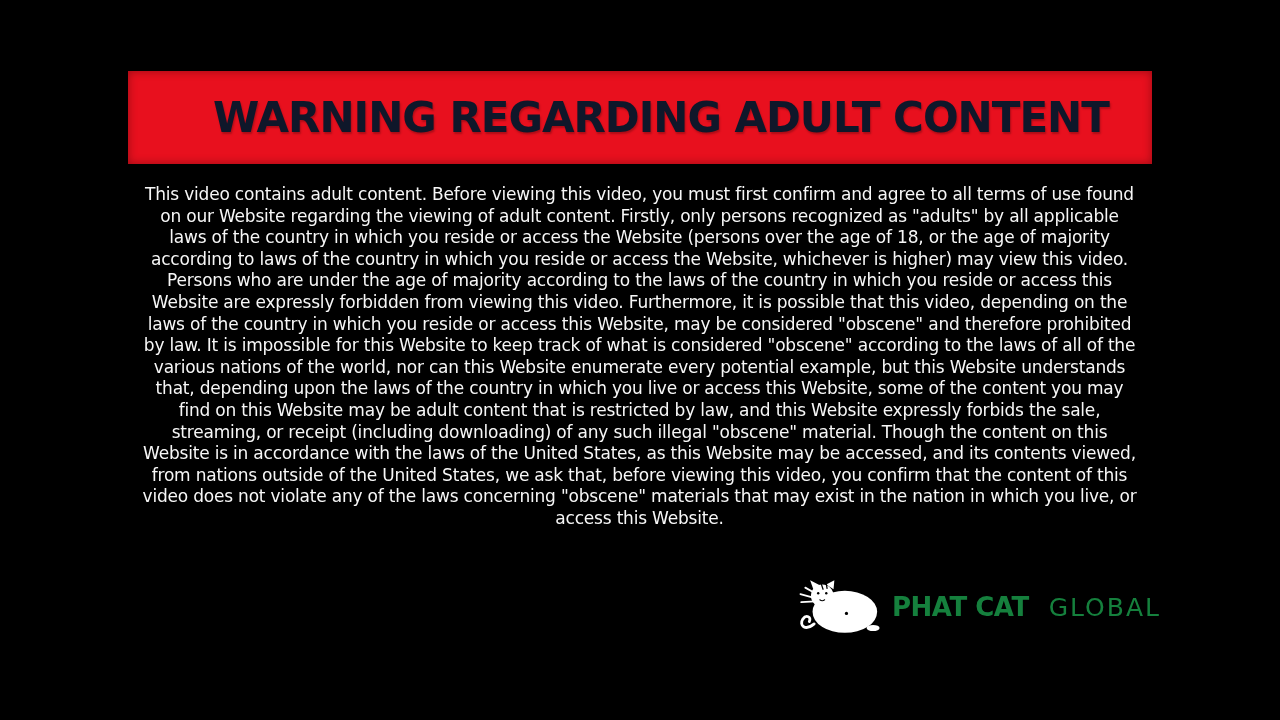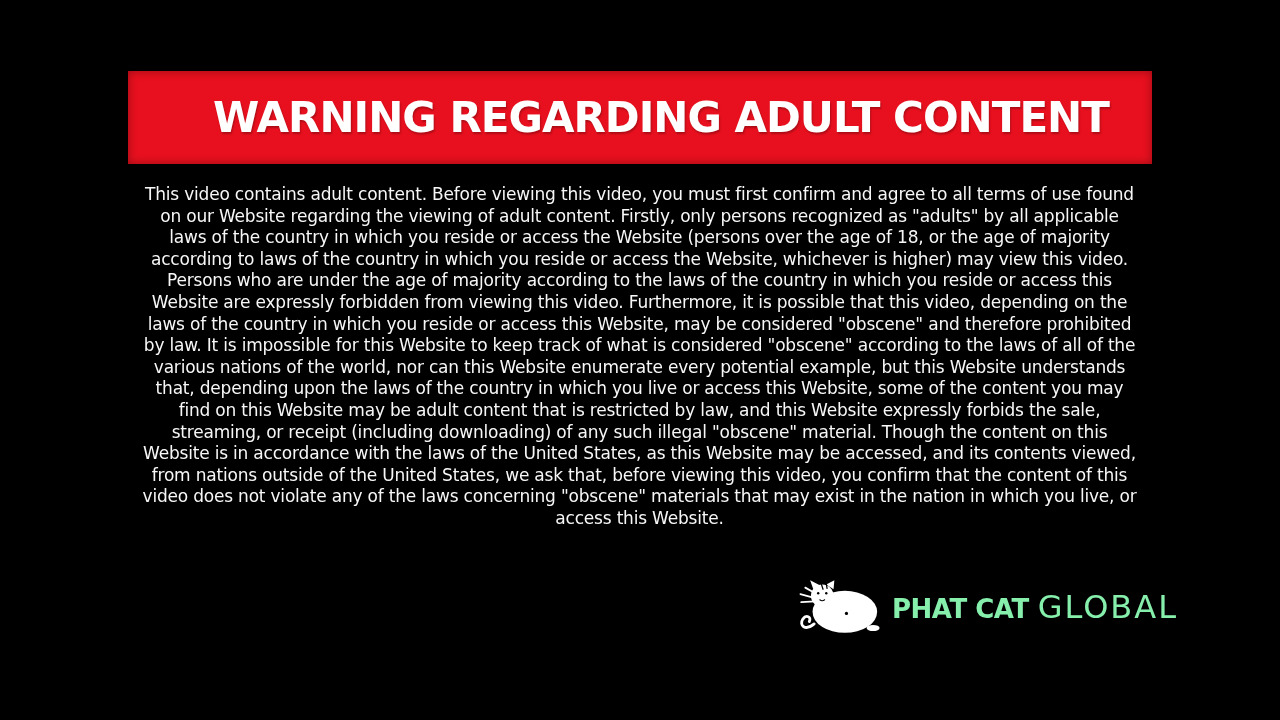--- a/index.html
+++ b/index.html
@@ -64,33 +64,33 @@
     display: flex;
     align-items: baseline;
     white-space: nowrap;
   }
   .brand-primary {
     font-size: 26px;
     font-weight: bold;
     letter-spacing: -0.5px;
   }
   .brand-secondary {
-    font-size: 32px;
+    font-size: 25px;
     font-weight: normal;
     letter-spacing: 2px;
-    margin-left: 9px;
+    margin-left: 20px;
   }
 </style>
 </head>
 <body>
 
 <div class="stage" style="background: rgb(0, 0, 0);">
 
   <div class="banner" style="background: rgb(232, 16, 30);">
-    <h1 class="banner-title" style="color: #ffffff; margin-left: 42px;">WARNING REGARDING ADULT CONTENT</h1>
+    <h1 class="banner-title" style="color: #0f172a; margin-left: 42px;">WARNING REGARDING ADULT CONTENT</h1>
   </div>
 
   <p class="warning-text" style="color: rgb(247, 247, 247);">This video contains adult content. Before viewing this video, you must first confirm and agree to all terms of use found on our Website regarding the viewing of adult content. Firstly, only persons recognized as "adults" by all applicable laws of the country in which you reside or access the Website (persons over the age of 18, or the age of majority according to laws of the country in which you reside or access the Website, whichever is higher) may view this video. Persons who are under the age of majority according to the laws of the country in which you reside or access this Website are expressly forbidden from viewing this video. Furthermore, it is possible that this video, depending on the laws of the country in which you reside or access this Website, may be considered "obscene" and therefore prohibited by law. It is impossible for this Website to keep track of what is considered "obscene" according to the laws of all of the various nations of the world, nor can this Website enumerate every potential example, but this Website understands that, depending upon the laws of the country in which you live or access this Website, some of the content you may find on this Website may be adult content that is restricted by law, and this Website expressly forbids the sale, streaming, or receipt (including downloading) of any such illegal "obscene" material. Though the content on this Website is in accordance with the laws of the United States, as this Website may be accessed, and its contents viewed, from nations outside of the United States, we ask that, before viewing this video, you confirm that the content of this video does not violate any of the laws concerning "obscene" materials that may exist in the nation in which you live, or access this Website.</p>
 
   <div class="logo">
     <span>
       <svg width="84" height="56" viewBox="0 0 104 68" aria-hidden="true">
 
         <g stroke="#ffffff" stroke-width="2.2" stroke-linecap="round">
           <line x1="3" y1="18" x2="21" y2="23"></line>
@@ -115,19 +115,19 @@
         </g>
 
         <circle cx="25" cy="17" r="1.5" fill="#000000"></circle>
         <circle cx="35" cy="17" r="1.5" fill="#000000"></circle>
 
         <path d="M27,25 Q30,27.5 33,25" stroke="#000000" stroke-width="1.3" fill="none" stroke-linecap="round"></path>
 
         <circle cx="60" cy="42" r="2" fill="#000000"></circle>
       </svg>
     </span>
-    <div class="brand" style="color: #86efac;">
+    <div class="brand" style="color: #15803d;">
       <span class="brand-primary">PHAT CAT</span>
       <span class="brand-secondary">GLOBAL</span>
     </div>
   </div>
 
 </div>
 
 </body></html>

